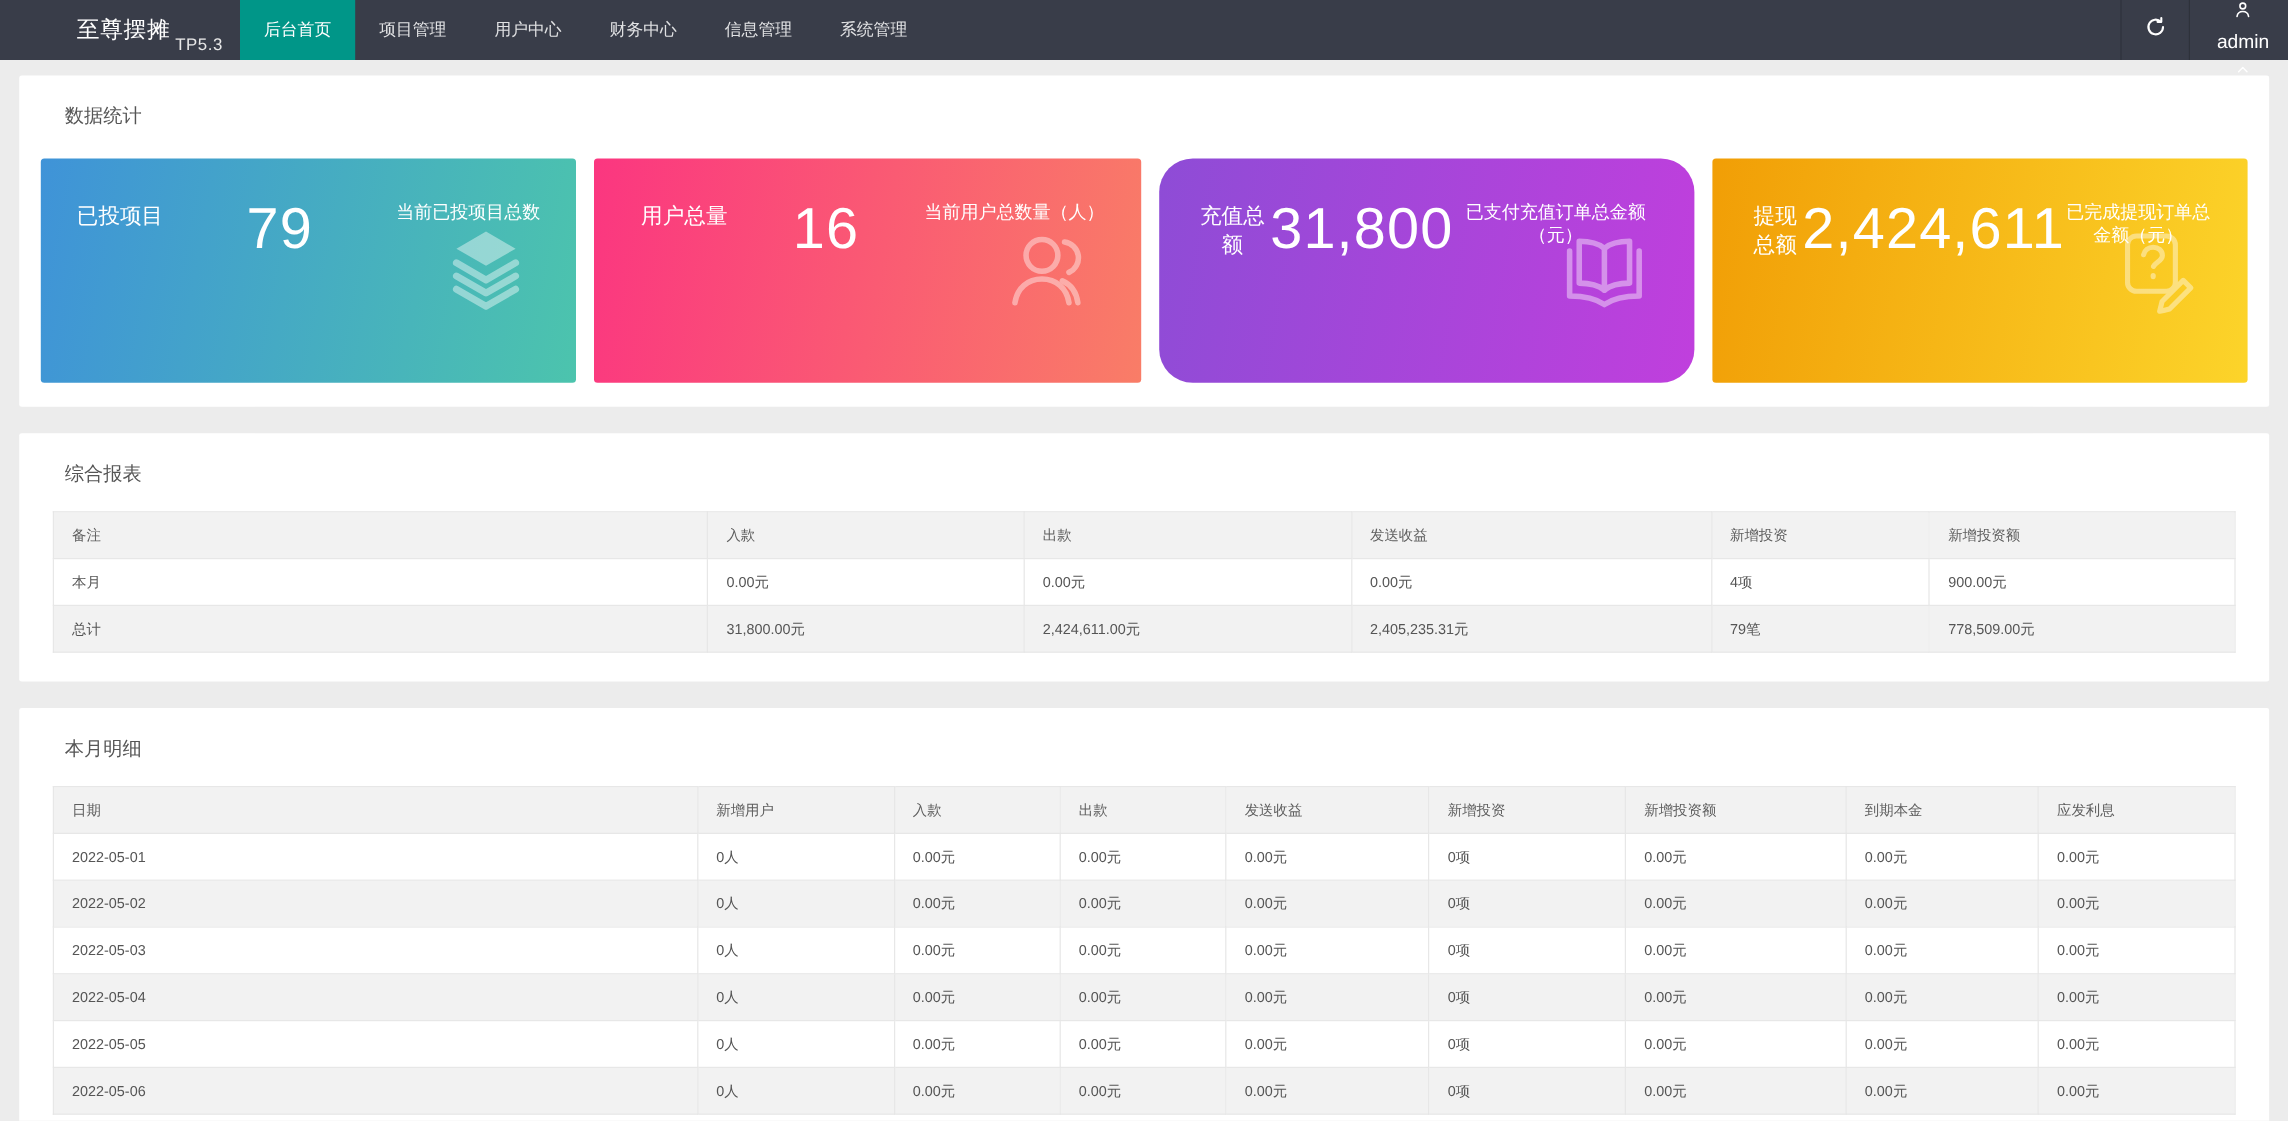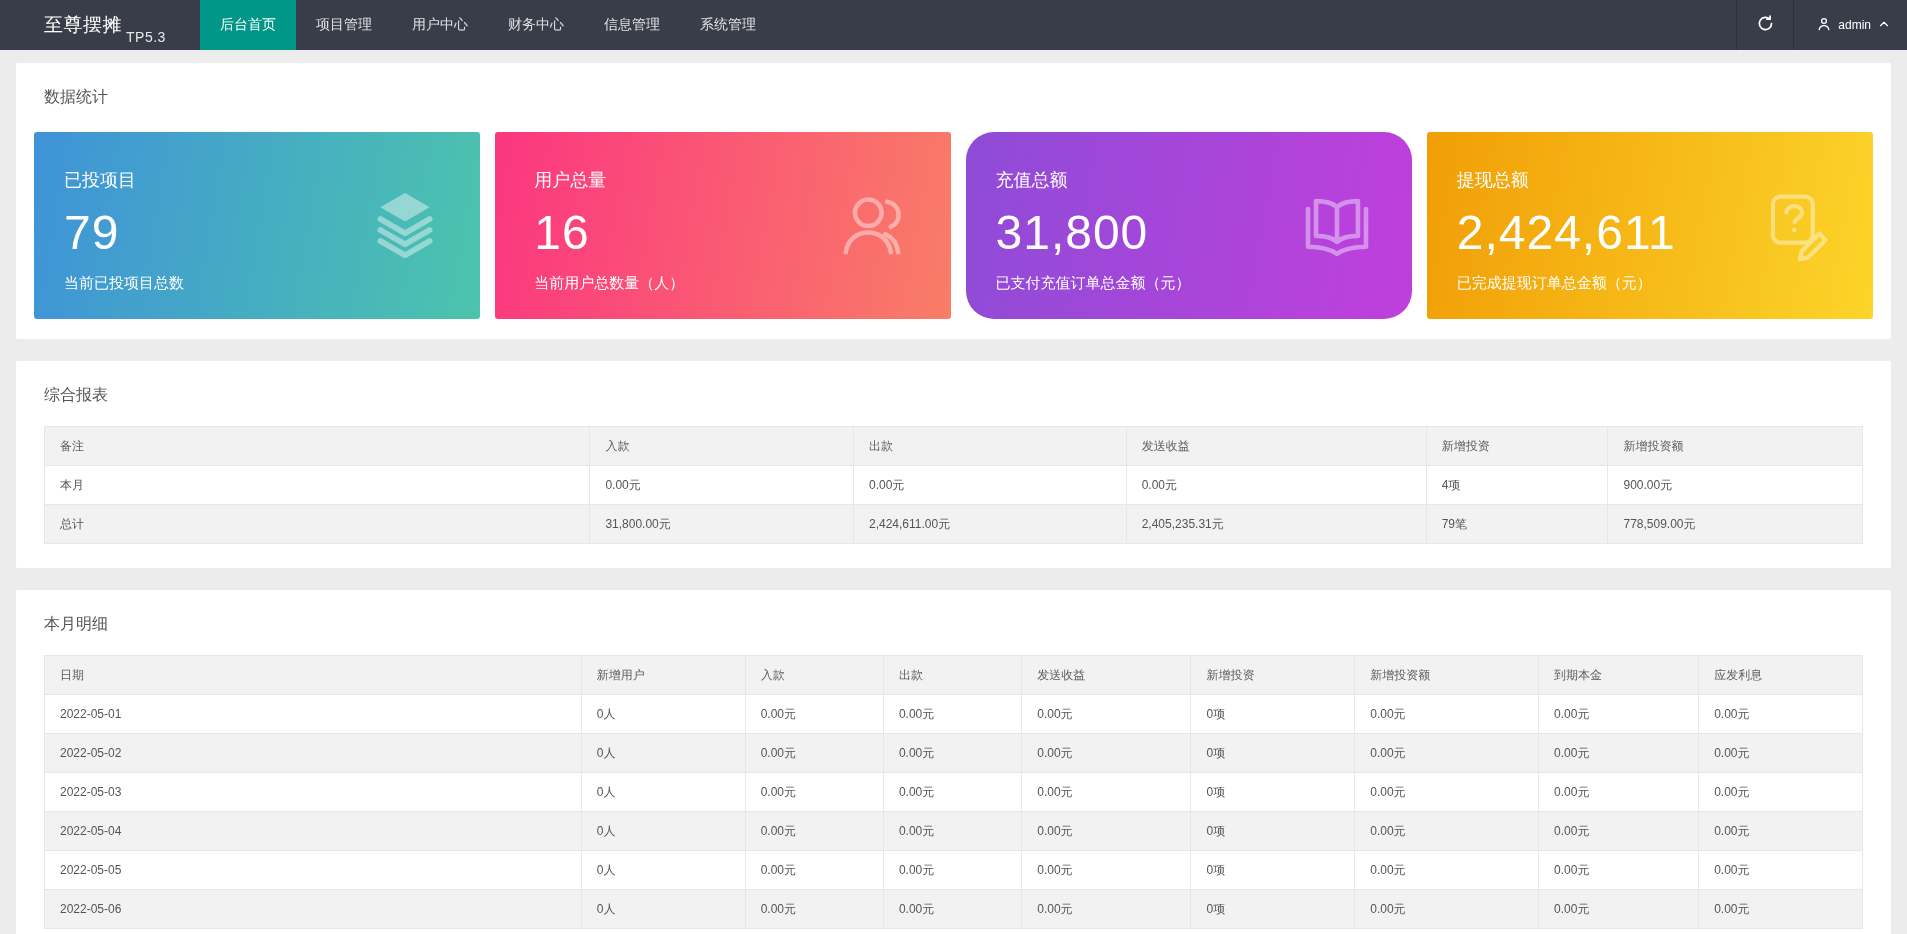--- a/index.html
+++ b/index.html
@@ -9,58 +9,58 @@
     font-family: "Liberation Sans", "DejaVu Sans", sans-serif;
     color: #555;
   }
 
   
   .navbar {
     height: 50px; background: #393d49; display: flex; align-items: stretch;
     color: #fff;
   }
   .brand {
-    width: 200px; padding-left: 44px; display: flex; align-items: center;
+    width: 200px; padding-left: 64px; display: flex; align-items: center;
     font-size: 19px; color: #fff; white-space: nowrap; letter-spacing: .5px;
   }
   .brand sup { font-size: 14px; margin-left: 4px; top: -6px; position: relative; color: #e8e8e8; margin-top: 35px; }
   .nav-menu { display: flex; align-items: stretch; flex: 1; }
   .nav-item {
     padding: 0 20px; display: flex; align-items: center; font-size: 14px;
     color: rgba(255,255,255,.85); cursor: pointer; white-space: nowrap;
   }
   .nav-item.active { background: #009688; color: #fff; }
   .nav-right { display: flex; align-items: stretch; }
   .icon-btn {
     width: 58px; display: flex; align-items: center; justify-content: center;
     border-left: 1px solid rgba(0,0,0,.18); border-right: 1px solid rgba(0,0,0,.18);
     cursor: pointer; color: #fff;
   }
   .icon-btn svg { width: 19px; height: 19px; }
   .user-area {
     display: flex; align-items: center; gap: 6px; padding: 0 16px 0 22px;
-    font-size: 12px; color: #fff; cursor: pointer;
+    font-size: 16px; color: #fff; cursor: pointer; flex-direction: column;
   }
   .user-area svg { width: 16px; height: 16px; }
   .user-area .chev svg { width: 14px; height: 14px; }
 
   
   .panel {
     background: #fff; border-radius: 2px; margin: 0 16px; padding: 24px 18px 20px;
   }
   .panel-stats { margin-top: 13px; }
   .panel-table { margin-top: 22px; }
-  .section-title { font-size: 16px; color: #555; margin: 0 10px 0; font-weight: 400; }
+  .section-title { font-size: 16px; color: #555; margin: 0 20px 0; font-weight: 400; }
 
   
   .cards { display: flex; gap: 15px; margin-top: 24px; }
   .card {
     flex: 1; height: 187px; border-radius: 3px; color: #fff; position: relative;
-    padding: 36px 30px 26px; display: flex; flex-direction: column;
-    justify-content: space-between; overflow: hidden;
+    padding: 36px 30px 26px; display: flex; flex-direction: row;
+    justify-content: space-between; overflow: hidden; text-align: center;
   }
   .card-label { font-size: 18px; }
   .card-value { font-size: 48px; line-height: 1; letter-spacing: 1px; }
   .card-caption { font-size: 15px; }
   .card-icon {
     position: absolute; right: 38px; top: 50%; transform: translateY(-52%);
     width: 74px; height: 74px; color: #fff; opacity: .42;
   }
   .card-icon svg { width: 100%; height: 100%; }
 

